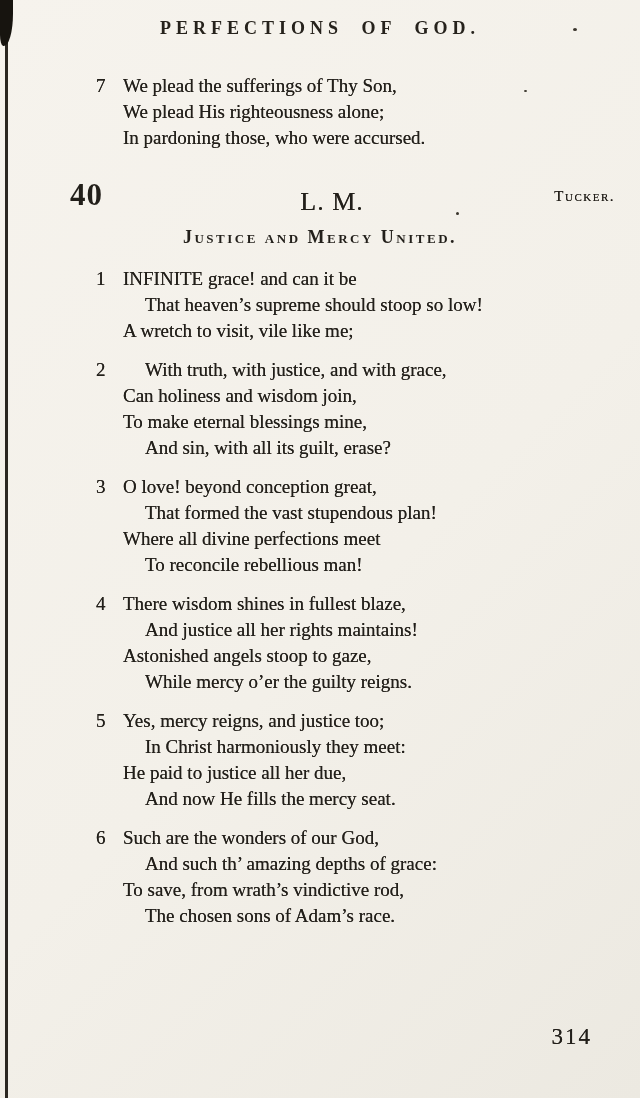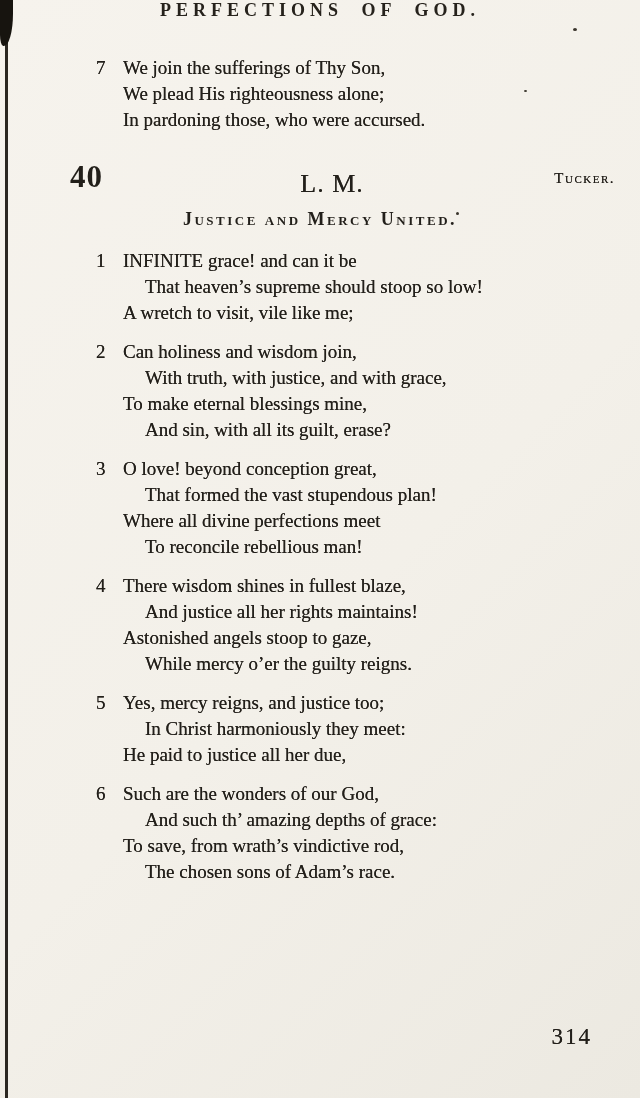--- a/index.html
+++ b/index.html
@@ -17,20 +17,21 @@
   }
   
   .scan-edge{position:absolute;left:5px;top:0;width:3px;height:1098px;background:#2b2721;}
   .scan-blob{position:absolute;left:0;top:0;width:13px;height:46px;background:#17140f;border-radius:0 0 70% 25%;}
   .ink-speck{position:absolute;background:#3a352c;border-radius:50%;}
   .speck1{left:573px;top:28px;width:4px;height:3px;}
   .speck2{left:456px;top:212px;width:3px;height:3px;}
   .speck3{left:524px;top:90px;width:3px;height:2px;}
 
   .running-head{
+    padding-top:18px;
     text-align:center;
     font-size:18px;
     font-weight:700;
     letter-spacing:5px;
     word-spacing:9px;
     color:#26221c;
   }
 
   .stanza{display:flex;margin:0 0 13px 0;padding-left:96px;}
   .stanza.continuation{margin-top:34px;margin-bottom:4px;}
@@ -74,21 +75,21 @@
   <div class="scan-blob"></div>
   <div class="ink-speck speck1"></div>
   <div class="ink-speck speck2"></div>
   <div class="ink-speck speck3"></div>
 
   <div class="running-head">PERFECTIONS OF GOD.</div>
 
   <div class="stanza continuation">
     <span class="vnum">7</span>
     <div class="vlines">
-      <div class="line">We join the sufferings of Thy Son,</div>
+      <div class="line">We plead the sufferings of Thy Son,</div>
       <div class="line">We plead His righteousness alone;</div>
       <div class="line">In pardoning those, who were accursed.</div>
     </div>
   </div>
 
   <div class="hymn-head">
     <span class="hymn-number">40</span>
     <span class="hymn-meter">L. M.</span>
     <span class="hymn-author">Tucker.</span>
   </div>
@@ -100,22 +101,22 @@
     <div class="vlines">
       <div class="line">INFINITE grace! and can it be</div>
       <div class="line indent">That heaven’s supreme should stoop so low!</div>
       <div class="line">A wretch to visit, vile like me;</div>
     </div>
   </div>
 
   <div class="stanza">
     <span class="vnum">2</span>
     <div class="vlines">
+      <div class="line indent">With truth, with justice, and with grace,</div>
       <div class="line">Can holiness and wisdom join,</div>
-      <div class="line indent">With truth, with justice, and with grace,</div>
       <div class="line">To make eternal blessings mine,</div>
       <div class="line indent">And sin, with all its guilt, erase?</div>
     </div>
   </div>
 
   <div class="stanza">
     <span class="vnum">3</span>
     <div class="vlines">
       <div class="line">O love! beyond conception great,</div>
       <div class="line indent">That formed the vast stupendous plan!</div>
@@ -133,20 +134,21 @@
       <div class="line indent">While mercy o’er the guilty reigns.</div>
     </div>
   </div>
 
   <div class="stanza">
     <span class="vnum">5</span>
     <div class="vlines">
       <div class="line">Yes, mercy reigns, and justice too;</div>
       <div class="line indent">In Christ harmoniously they meet:</div>
       <div class="line">He paid to justice all her due,</div>
+      <div class="line indent">And now He fills the mercy seat.</div>
     </div>
   </div>
 
   <div class="stanza">
     <span class="vnum">6</span>
     <div class="vlines">
       <div class="line">Such are the wonders of our God,</div>
       <div class="line indent">And such th’ amazing depths of grace:</div>
       <div class="line">To save, from wrath’s vindictive rod,</div>
       <div class="line indent">The chosen sons of Adam’s race.</div>

